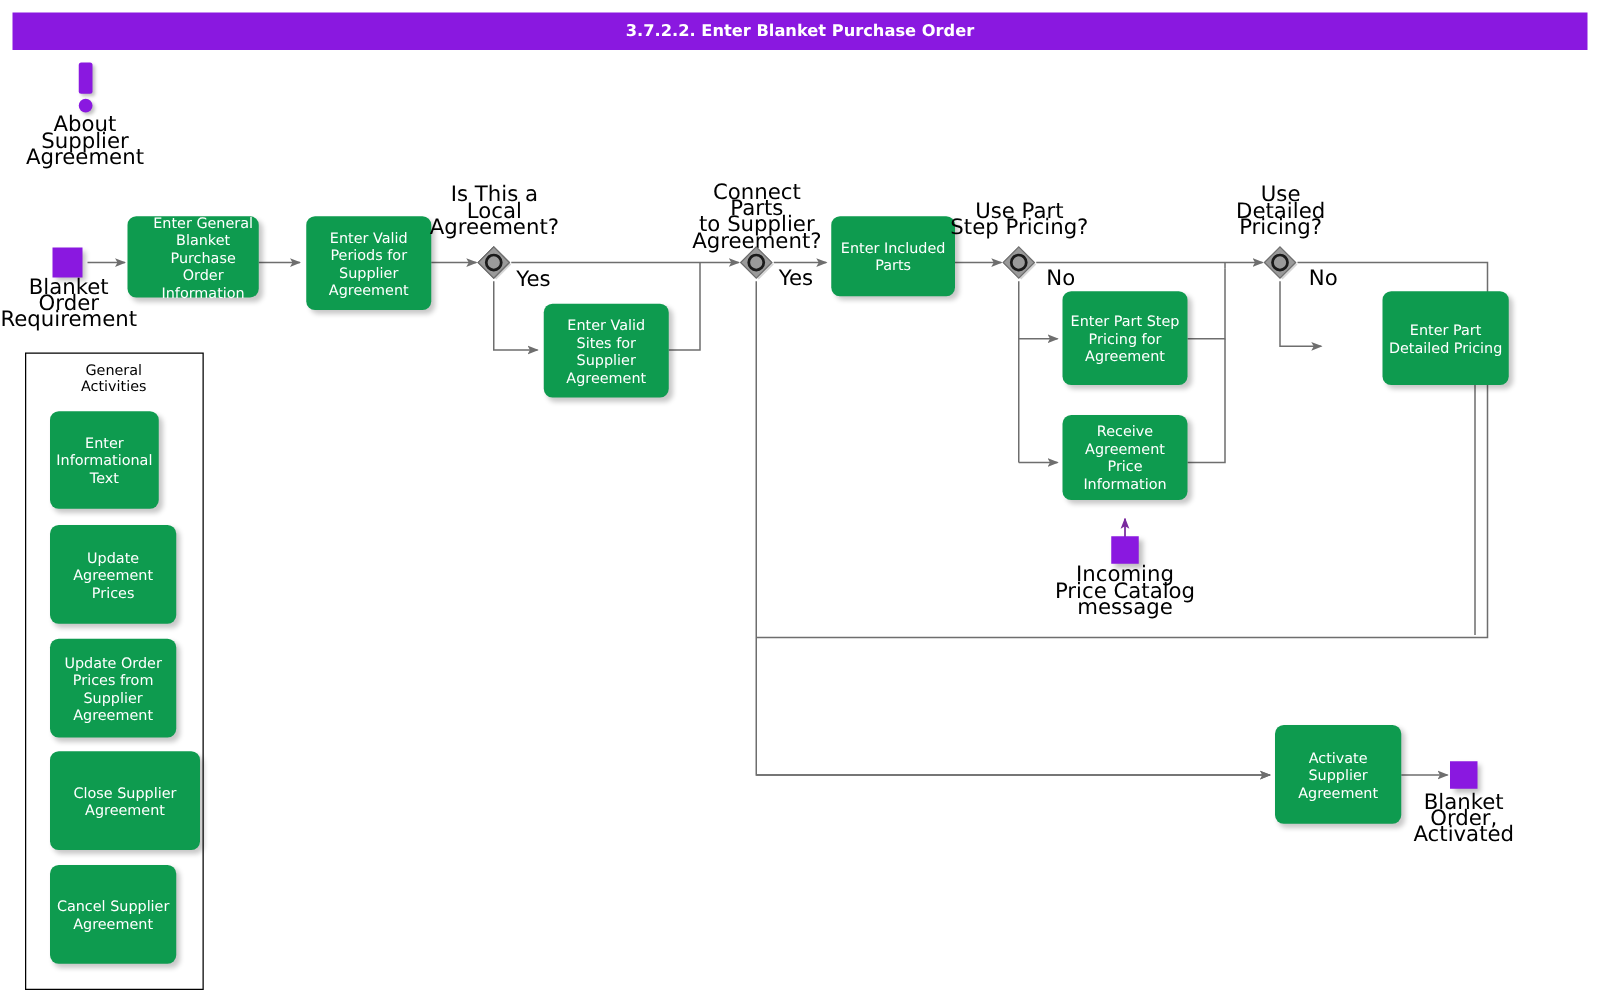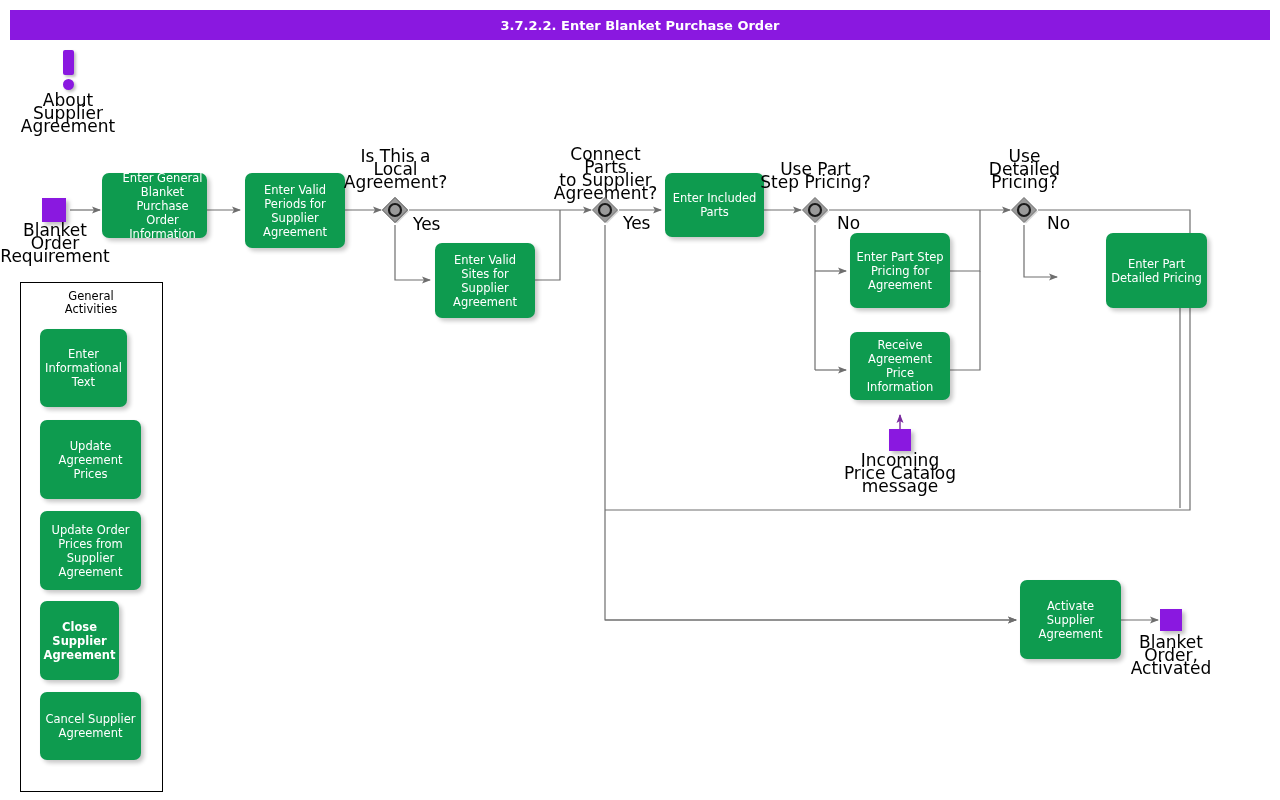--- a/index.html
+++ b/index.html
@@ -219,18 +219,18 @@
   <div class="task" style="left:40px;top:329px;width:87px;height:78px;">Enter
 Informational
 Text</div>
   <div class="task" style="left:40px;top:420px;width:101px;height:79px;">Update
 Agreement
 Prices</div>
   <div class="task" style="left:40px;top:511px;width:101px;height:79px;">Update Order
 Prices from
 Supplier
 Agreement</div>
-  <div class="task" style="left:40px;top:601px;width:79px;height:79px;font-weight:bold;">Close Supplier
-Agreement</div>
-  <div class="task" style="left:40px;top:692px;width:101px;height:68px;">Cancel Supplier
+  <div class="task" style="left:40px;top:601px;width:120px;height:79px;">Close Supplier
+Agreement</div>
+  <div class="task" style="left:40px;top:692px;width:101px;height:79px;">Cancel Supplier
 Agreement</div>
 
 </div>
 
 </body></html>

